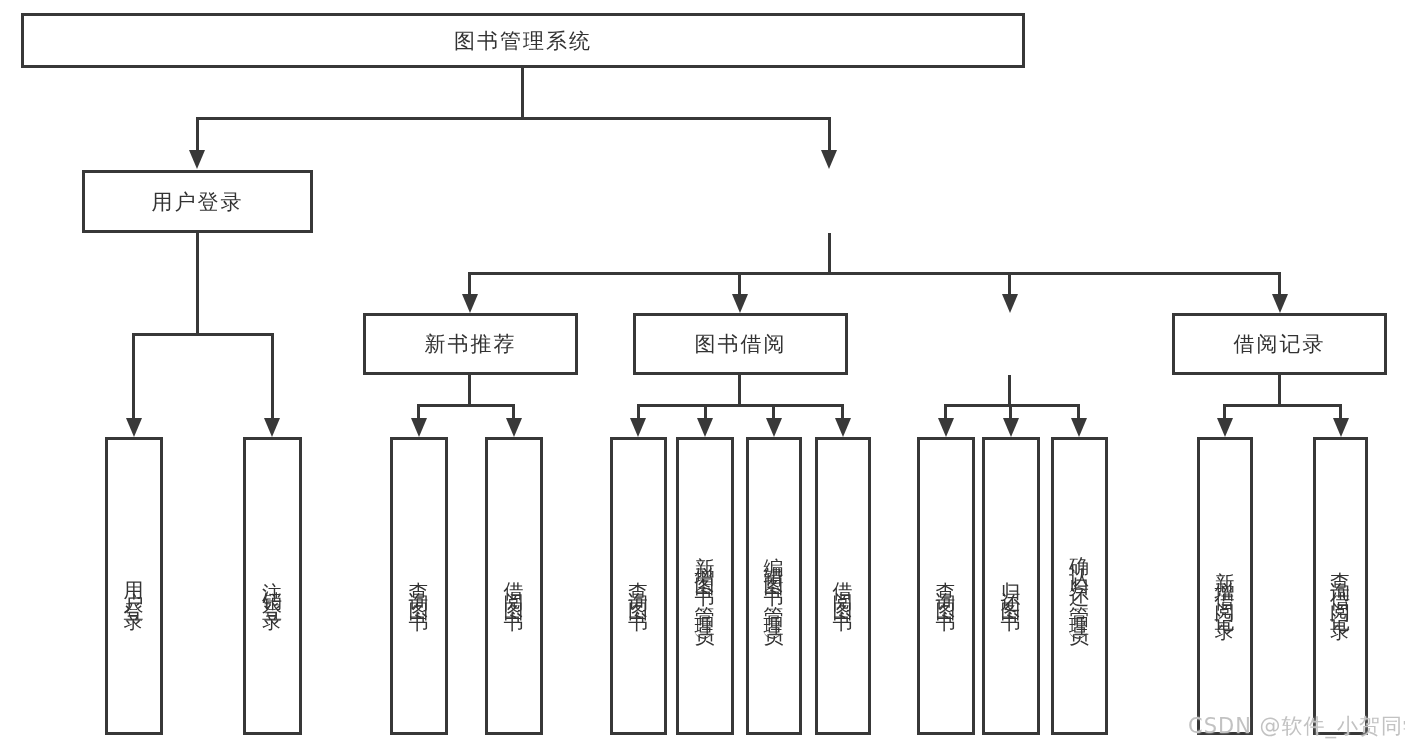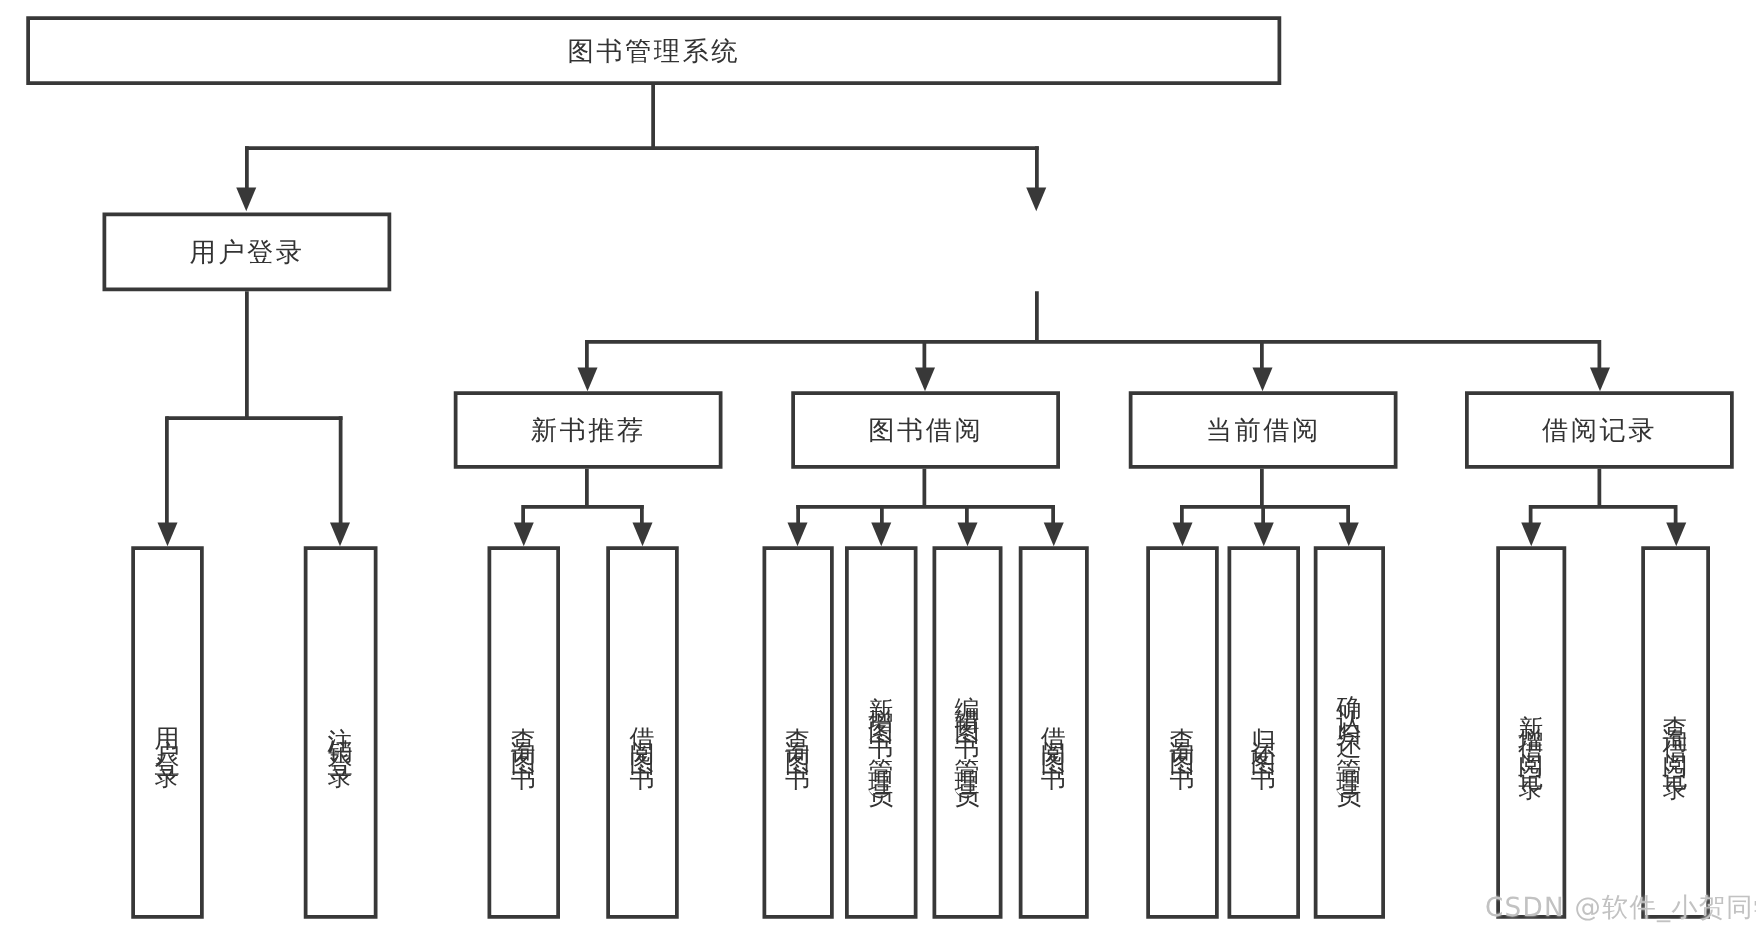--- a/index.html
+++ b/index.html
@@ -91,23 +91,20 @@
   <div class="arrow" style="left:1002px; top:294px;"></div>
   <div class="vl" style="left:1278px; top:272px; height:24px;"></div>
   <div class="arrow" style="left:1272px; top:294px;"></div>
 
   <div class="box" style="left:633px; top:313px; width:215px; height:62px;">
     <span class="hlabel">图书借阅</span>
   </div>
   <div class="box" style="left:363px; top:313px; width:215px; height:62px;">
     <span class="hlabel">新书推荐</span>
   </div>
-  <div class="box" style="left:903px; top:313px; width:215px; height:62px;">
-    <span class="hlabel">当前借阅</span>
-  </div>
   <div class="box" style="left:1172px; top:313px; width:215px; height:62px;">
     <span class="hlabel">借阅记录</span>
   </div>
 
   <div class="vl" style="left:468px; top:375px; height:31px;"></div>
   <div class="hl" style="left:418px; top:404px; width:97px;"></div>
   <div class="vl" style="left:417px; top:404px; height:16px;"></div>
   <div class="arrow" style="left:411px; top:418px;"></div>
   <div class="vl" style="left:512px; top:404px; height:16px;"></div>
   <div class="arrow" style="left:506px; top:418px;"></div>

